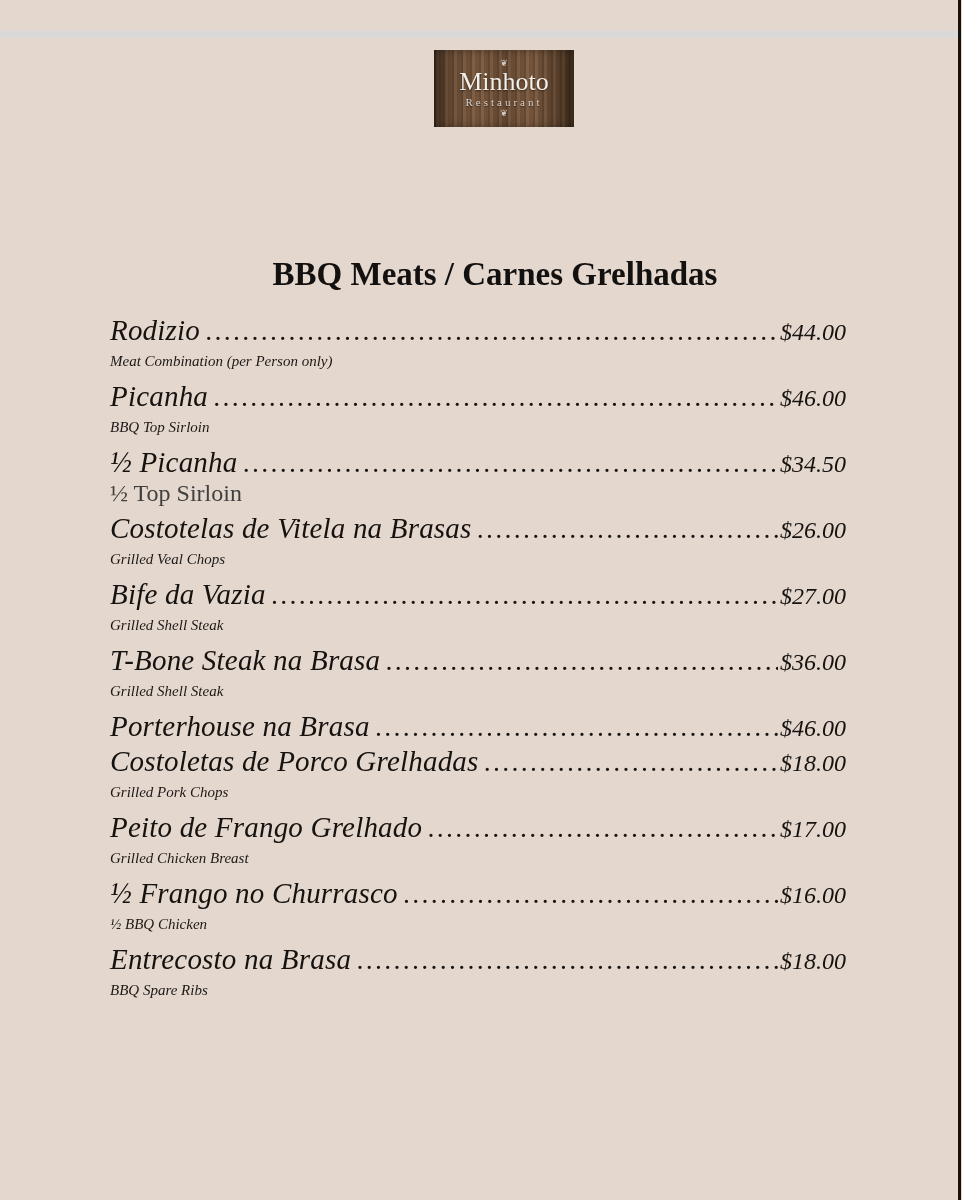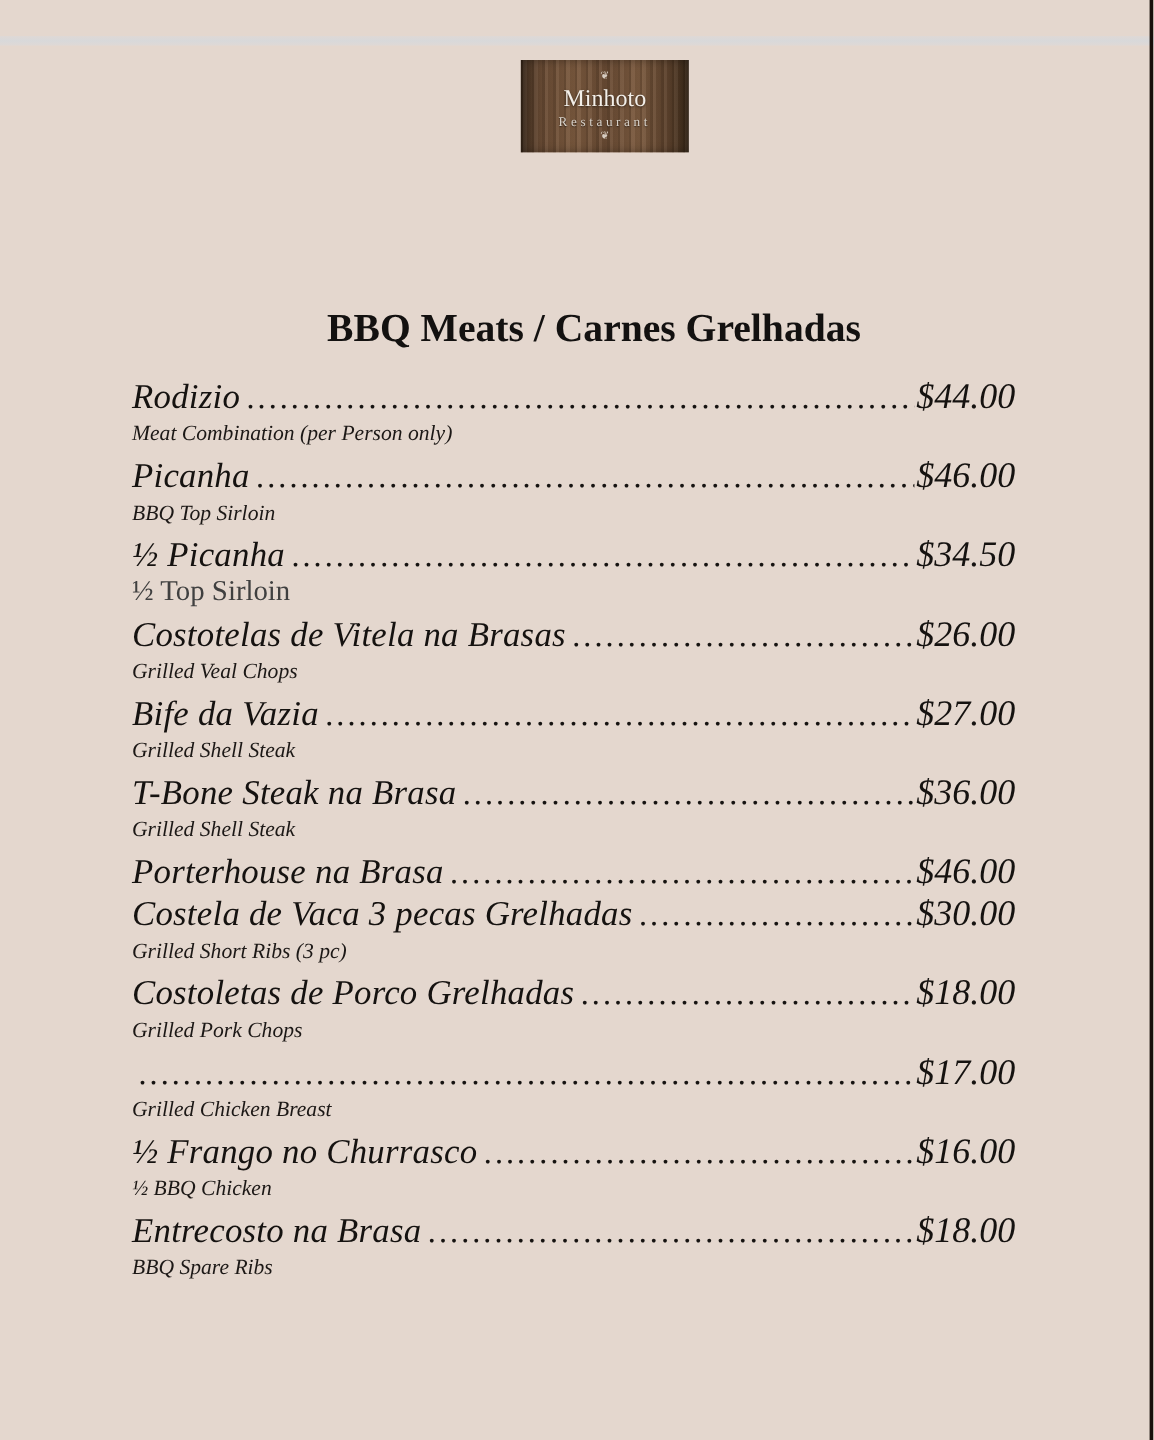--- a/index.html
+++ b/index.html
@@ -37,21 +37,21 @@
     box-shadow: inset 0 0 8px rgba(0,0,0,.35);
   }
   .logo .ornament {
     color: #e9e2d8;
     font-size: 9px;
     line-height: 9px;
     opacity: .85;
   }
   .logo-title {
     color: #f3efe9;
-    font-size: 20px;
+    font-size: 26px;
     line-height: 28px;
     text-shadow: 0 1px 2px rgba(0,0,0,.55);
     font-family: Liberation Serif, serif;
   }
   .logo-subtitle {
     color: #d9d3cb;
     font-size: 11px;
     line-height: 13px;
     letter-spacing: 3px;
     text-shadow: 0 1px 1px rgba(0,0,0,.5);
@@ -88,25 +88,25 @@
     overflow: hidden;
     white-space: nowrap;
     font-size: 27px;
     letter-spacing: 2.5px;
     margin: 0 2px 0 6px;
   }
   .leader::after {
     content: "........................................................................................................................................";
   }
   .item-price {
-    font-size: 30px;
+    font-size: 24px;
     white-space: nowrap;
   }
   .item-desc {
-    font-size: 18px;
+    font-size: 15px;
     font-style: italic;
     line-height: 29px;
     height: 31px;
     color: #1c1816;
   }
   .item-desc.plain {
     font-style: normal;
     font-size: 24px;
     color: #404040;
   }
@@ -182,41 +182,34 @@
   </div>
 
   <div class="item">
     <div class="item-line">
       <span class="item-name">Porterhouse na Brasa</span>
       <span class="leader"></span>
       <span class="item-price">$46.00</span>
     </div>
   </div>
 
-  <div class="item">
-    <div class="item-line">
-      <span class="item-name">Costela de Vaca 3 pecas Grelhadas</span>
-      <span class="leader"></span>
-      <span class="item-price">$30.00</span>
-    </div>
-    <div class="item-desc">Grilled Short Ribs (3 pc)</div>
-  </div>
 
   <div class="item">
     <div class="item-line">
       <span class="item-name">Costoletas de Porco Grelhadas</span>
       <span class="leader"></span>
       <span class="item-price">$18.00</span>
     </div>
     <div class="item-desc">Grilled  Pork Chops</div>
   </div>
 
 
   <div class="item">
     <div class="item-line">
+      <span class="item-name">Peito de Frango Grelhado</span>
       <span class="leader"></span>
       <span class="item-price">$17.00</span>
     </div>
     <div class="item-desc">Grilled Chicken Breast</div>
   </div>
 
   <div class="item">
     <div class="item-line">
       <span class="item-name">½ Frango no Churrasco</span>
       <span class="leader"></span>

